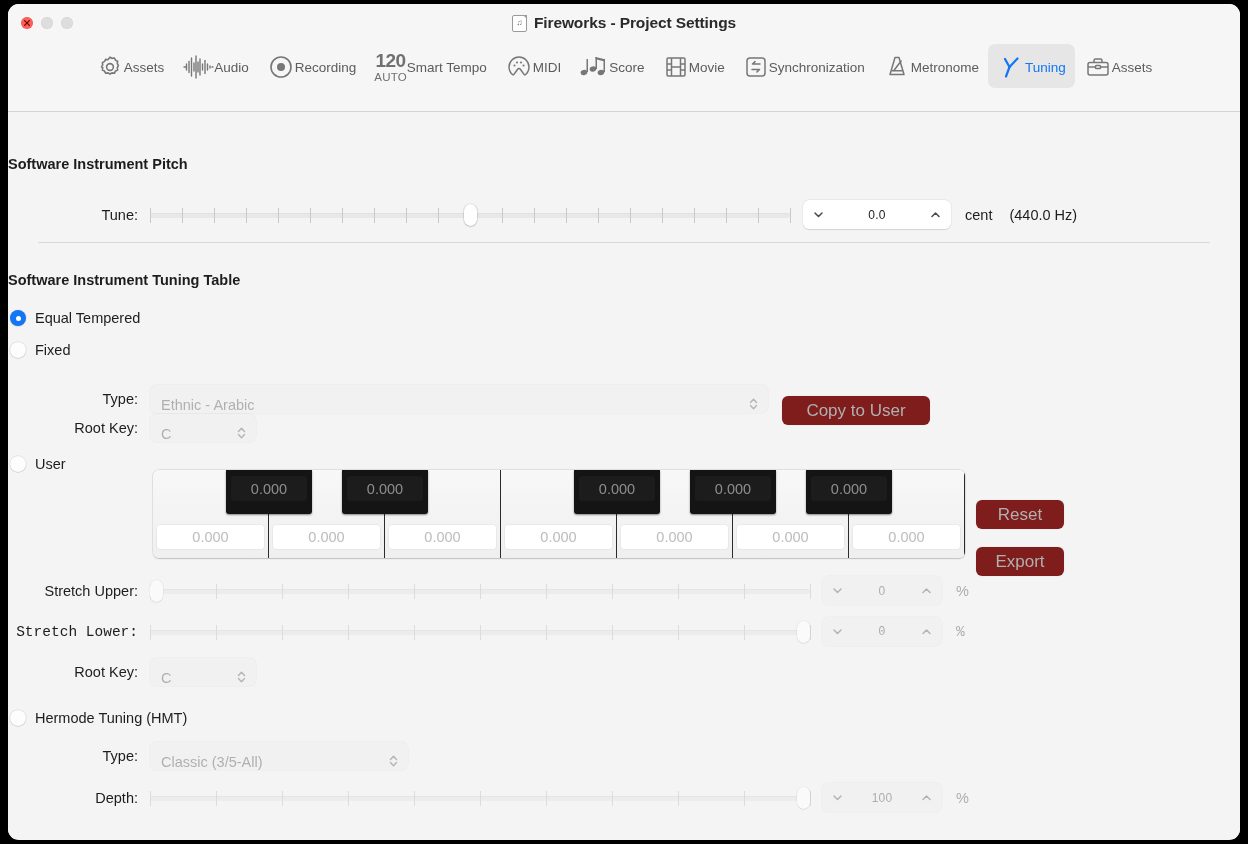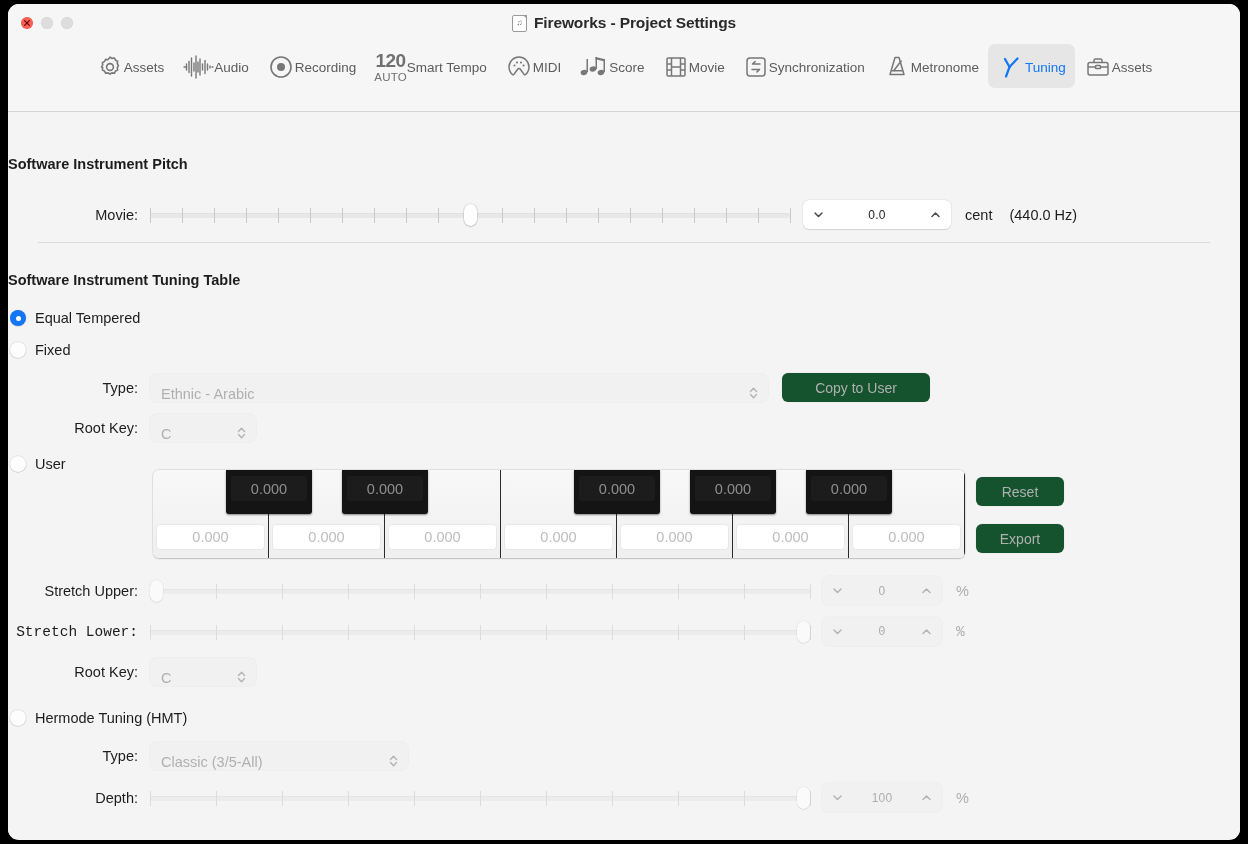--- a/index.html
+++ b/index.html
@@ -269,30 +269,31 @@
   .popup .pval {
     font-size: 14.5px;
     color: #b0b0b0;
     white-space: nowrap;
     overflow: hidden;
   }
   .popup .pchev { color: #b6b6b6; display: flex; align-items: center; }
 
   
   .btn {
-    background: #14532d;
+    background: #7f1d1d;
     border-radius: 6px;
     height: 29px;
     display: flex;
     align-items: center;
     justify-content: center;
-    font-size: 14px;
+    font-size: 17px;
     color: #b0b0b0;
     box-shadow: 0 0 0 0.5px rgba(0,0,0,0.05);
     white-space: nowrap;
+    margin-top: 23px;
   }
 
   
   .keyboard {
     position: absolute;
     background: #f7f7f7;
     border-radius: 6px;
     box-shadow: 0 0.5px 1.5px rgba(0,0,0,0.18), 0 0 0 0.5px rgba(0,0,0,0.10);
     overflow: hidden;
   }
@@ -499,21 +500,21 @@
       <div class="tblabel">Assets</div>
     </div>
 
   </div>
 
   <div class="content">
 
     <div class="section-title" style="left:0; top:44px;">Software Instrument Pitch</div>
 
     <div class="row" style="left:0; top:88px; width:1100px;">
-      <div class="rlabel" style="width:130px;">Movie:</div>
+      <div class="rlabel" style="width:130px;">Tune:</div>
 
       <div class="slider" id="tune-slider" style="width:640px; margin-left:12px;">
         <div class="strack"></div>
         <div class="sticks">
             <div class="stick" style="left: 0%;"></div>
             <div class="stick" style="left: 5%;"></div>
             <div class="stick" style="left: 10%;"></div>
             <div class="stick" style="left: 15%;"></div>
             <div class="stick" style="left: 20%;"></div>
             <div class="stick" style="left: 25%;"></div>

